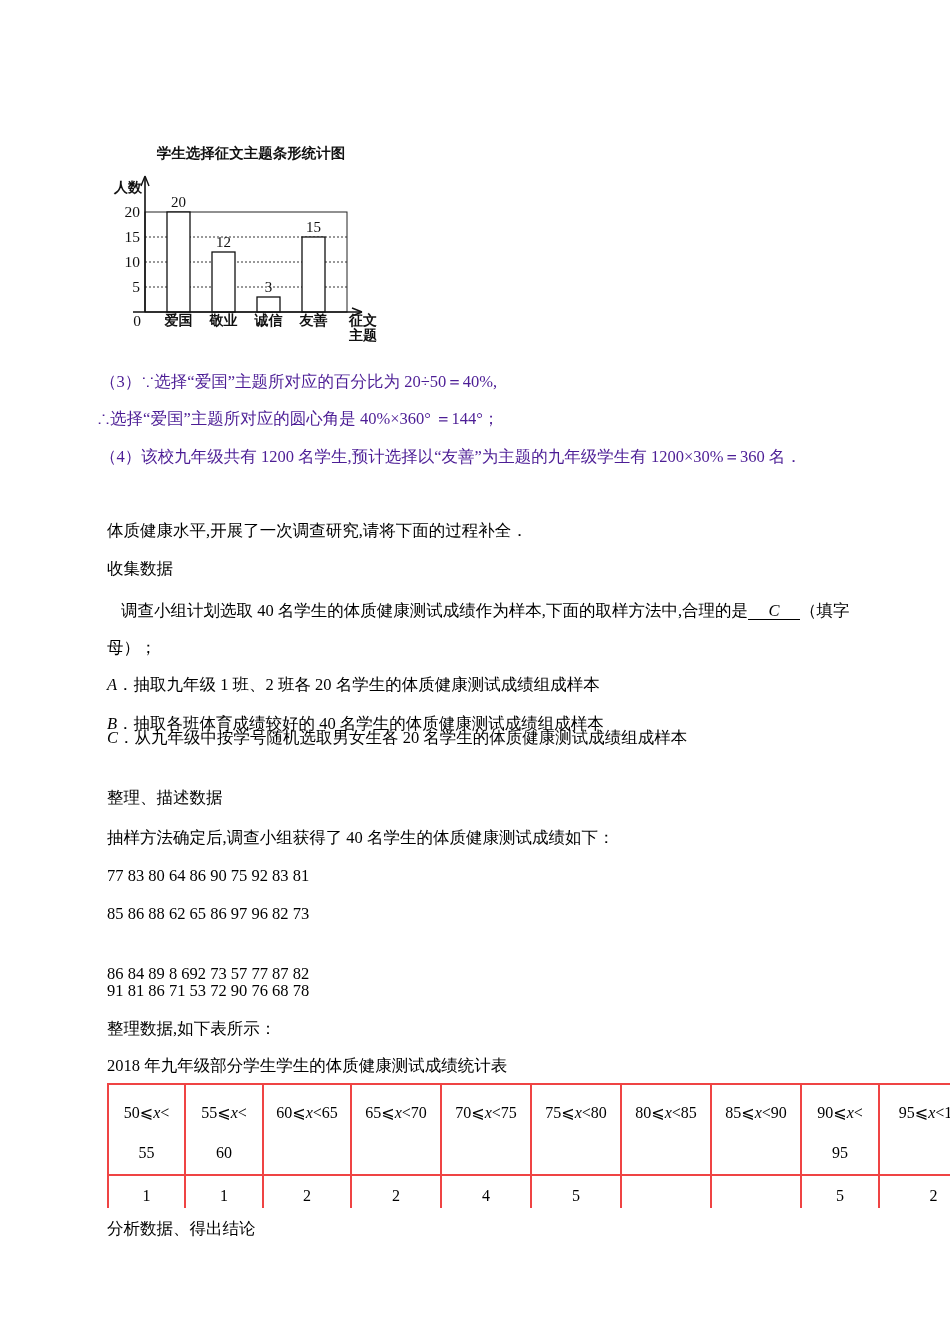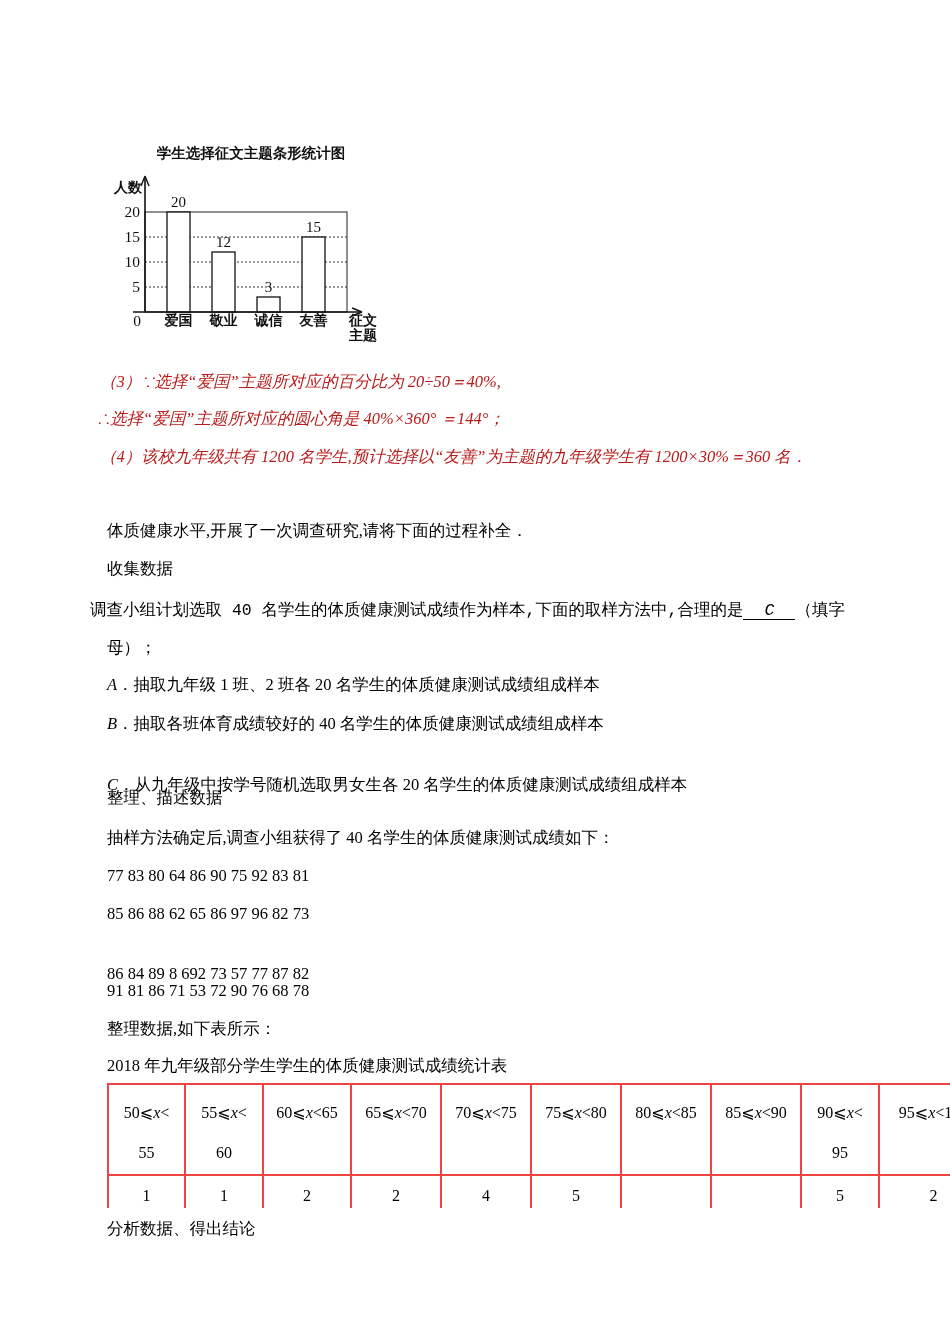--- a/index.html
+++ b/index.html
@@ -1,19 +1,19 @@
 <!DOCTYPE html>
 <html><head>
 <meta charset="utf-8">
 <style>
   html,body{margin:0;padding:0;background:#fff;}
   .page{position:relative;width:950px;height:1344px;background:#ffffff;overflow:hidden;
         font-family:"Liberation Serif","DejaVu Serif",serif;color:#000;margin-top:20px;}
   .line{position:absolute;white-space:nowrap;font-size:16.5px;line-height:19px;}
-  .red{color:#b91c1c;font-style:italic;}
+  .red{color:#4c1d95;}
   .num-col{display:inline-block;width:25px;}
   .ans-underline{display:inline-block;width:52px;text-align:center;border-bottom:1px solid #000;
                  font-style:italic;line-height:17px;}
   .opt-letter{font-style:italic;}
   
   .chart-block{position:absolute;left:100px;top:115px;width:300px;height:215px;}
   .chart-block svg{display:block;}
   
   .tbl-wrap{position:absolute;left:107px;top:1063px;width:843px;height:125px;overflow:hidden;}
   .score-table{border-collapse:collapse;table-layout:fixed;width:880px;
@@ -63,32 +63,32 @@
     </div>
 
   <div class="line red" style="left:100px;top:352px;">（3）∵选择“爱国”主题所对应的百分比为 20÷50＝40%,</div>
   <div class="line red" style="left:97px;top:389px;">∴选择“爱国”主题所对应的圆心角是 40%×360° ＝144°；</div>
   <div class="line red" style="left:100px;top:427px;">（4）该校九年级共有 1200 名学生,预计选择以“友善”为主题的九年级学生有 1200×30%＝360 名．</div>
 
   <div class="line" style="left:107px;top:501px;">体质健康水平,开展了一次调查研究,请将下面的过程补全．</div>
 
   <div class="line" style="left:107px;top:539px;">收集数据</div>
 
-  <div class="line" style="left:90px;top:581px;font-family:Liberation Mono, monospace;">
+  <div class="line" style="left:121px;top:581px;">
     <span>调查小组计划选取 40 名学生的体质健康测试成绩作为样本,下面的取样方法中,合理的是</span><span class="ans-underline">C</span><span>（填字</span>
   </div>
   <div class="line" style="left:107px;top:618px;">母）；</div>
 
   <div class="line" style="left:107px;top:655px;">
     <span class="opt-letter">A</span><span>．抽取九年级 1 班、2 班各 20 名学生的体质健康测试成绩组成样本</span>
   </div>
   <div class="line" style="left:107px;top:694px;">
     <span class="opt-letter">B</span><span>．抽取各班体育成绩较好的 40 名学生的体质健康测试成绩组成样本</span>
   </div>
-  <div class="line" style="left:107px;top:755px;">
+  <div class="line" style="left:107px;top:708px;">
     <span class="opt-letter">C</span><span>．从九年级中按学号随机选取男女生各 20 名学生的体质健康测试成绩组成样本</span>
   </div>
 
   <div class="line" style="left:107px;top:768px;">整理、描述数据</div>
   <div class="line" style="left:107px;top:808px;">抽样方法确定后,调查小组获得了 40 名学生的体质健康测试成绩如下：</div>
 
   <div class="line" style="left:107px;top:846px;">77 83 80 64 86 90 75 92 83 81</div>
   <div class="line" style="left:107px;top:884px;">85 86 88 62 65 86 97 96 82 73</div>
   <div class="line" style="left:107px;top:944px;">86 84 89 8 692 73 57 77 87 82</div>
   <div class="line" style="left:107px;top:961px;">91 81 86 71 53 72 90 76 68 78</div>

